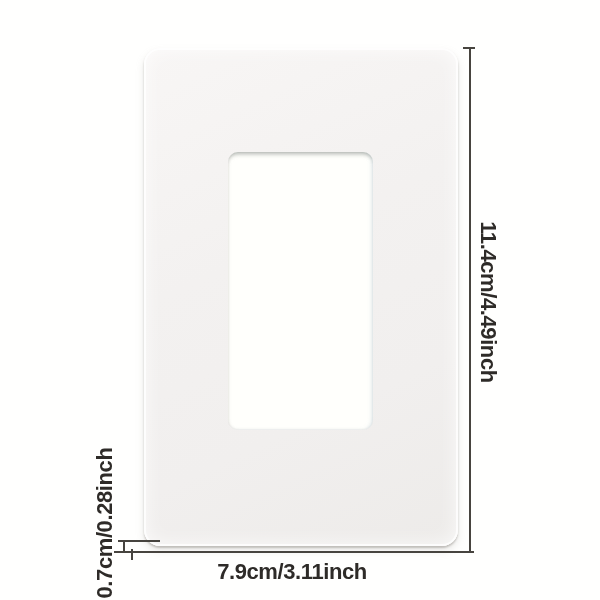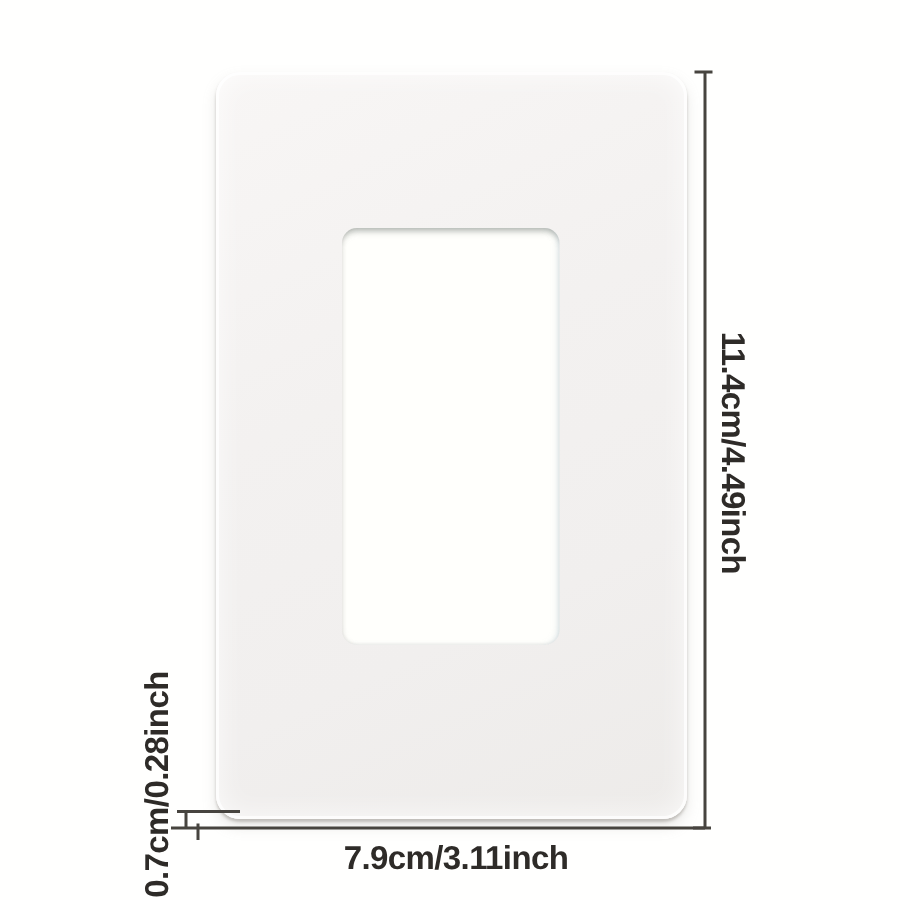--- a/index.html
+++ b/index.html
@@ -72,21 +72,21 @@
     left: 407px; top: 290px;
     width: 164px; height: 24px;
     transform: rotate(90deg);
   }
   .label-thickness {
     left: 26px; top: 511px;
     width: 156px; height: 24px;
     transform: rotate(-90deg);
   }
   .label-width {
-    left: 204px; top: 559px;
+    left: 192px; top: 559px;
     width: 200px; height: 24px;
   }
 </style>
 </head>
 <body>
 
 <div class="stage">
 
   <div class="plate">
     <div class="plate-cutout"></div>

